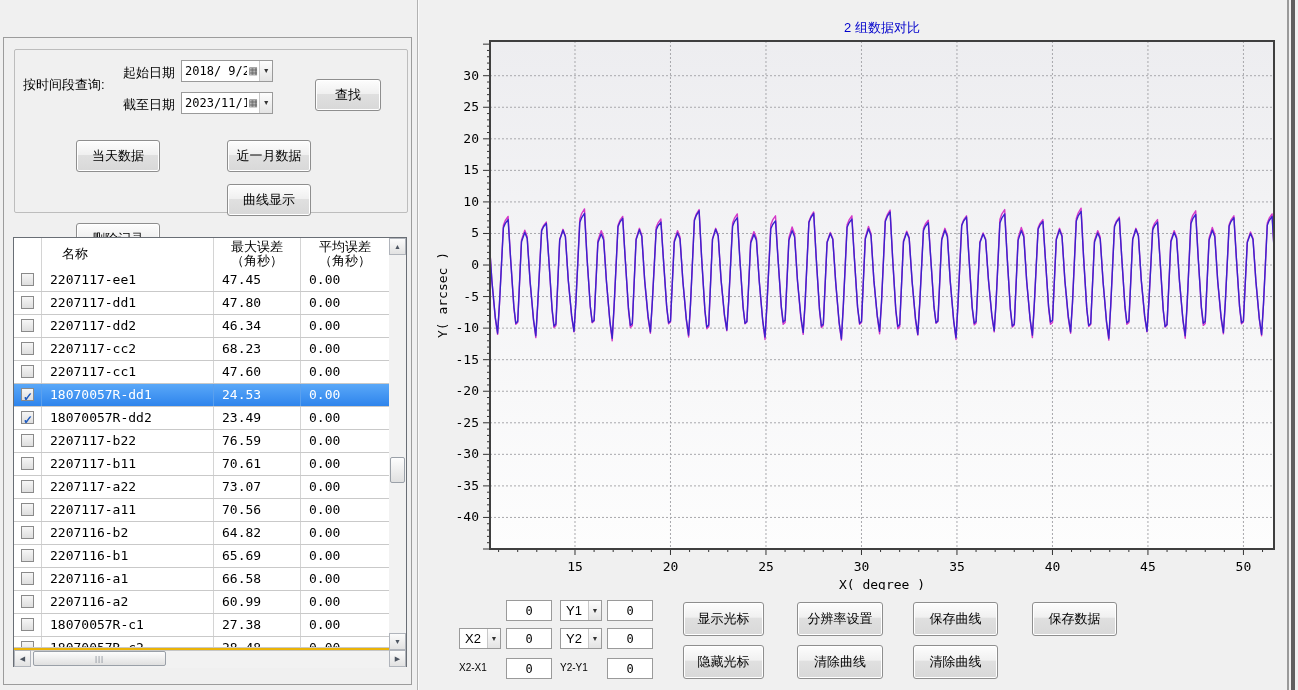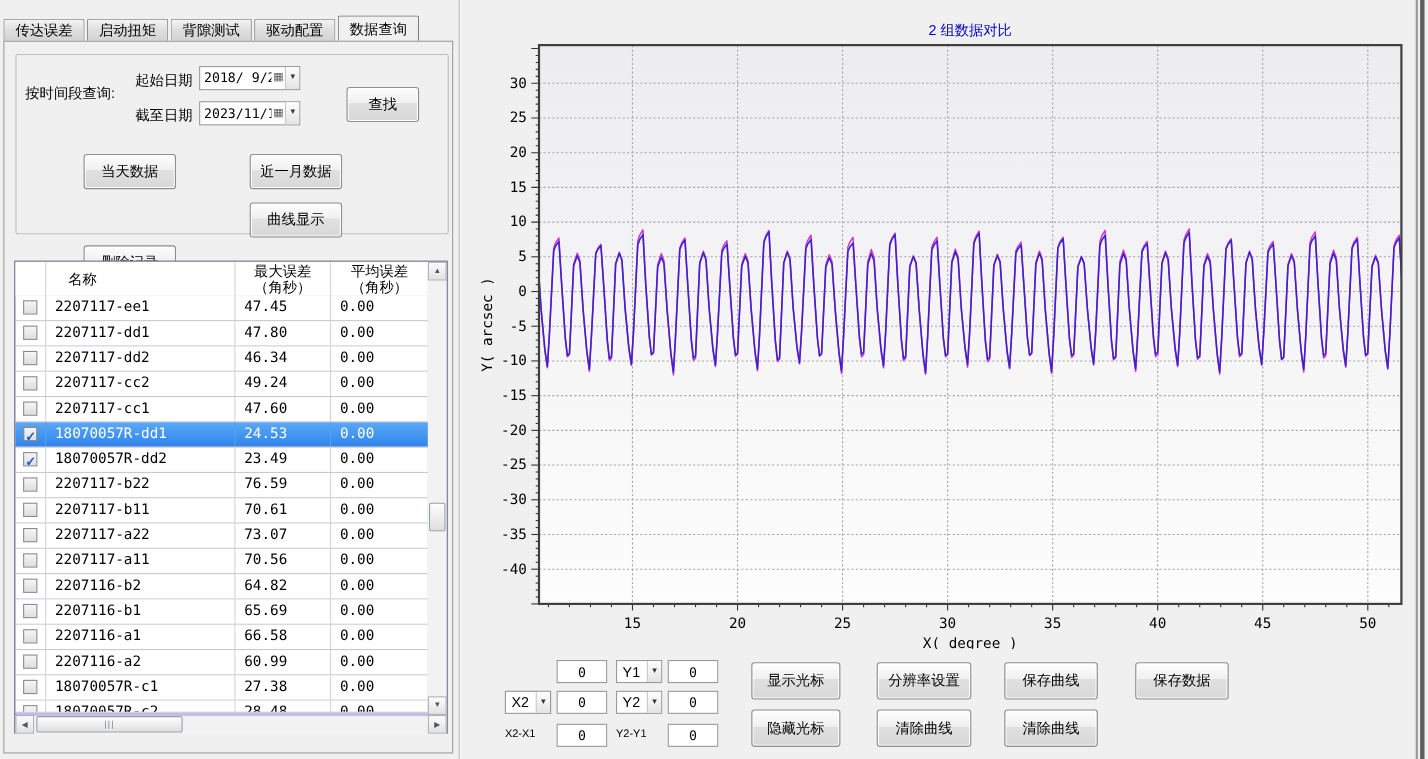--- a/index.html
+++ b/index.html
@@ -34,21 +34,21 @@
 
   
   .pos-search{left:300px;top:29px;width:64px;height:30px;}
   .pos-today-data{left:61px;top:90px;width:82px;height:30px;}
   .pos-last-month-data{left:212px;top:90px;width:82px;height:30px;}
   .pos-delete-record{left:61px;top:134px;width:82px;height:30px;margin-top:39px;}
   .pos-curve-display{left:212px;top:134px;width:82px;height:30px;}
 
   
   #tablebox{position:absolute;left:9px;top:199px;width:394px;height:430px;
-    border:1px solid #696e75;background:#c4b5fd;box-sizing:border-box;}
+    border:1px solid #696e75;background:#eab308;box-sizing:border-box;}
   #thead{position:absolute;left:0;top:0;width:375px;height:31px;background:#fff;
     border-bottom:1px solid #9a9a9a;}
   .hcell{position:absolute;top:0;height:31px;box-sizing:border-box;border-right:1px solid #d4d4d4;
     display:flex;flex-direction:column;justify-content:center;align-items:center;line-height:14px;}
   #tbody{position:absolute;left:0;top:31px;width:375px;height:381px;overflow:hidden;}
   .trow{position:relative;width:375px;height:23px;border-bottom:1px solid #c9c9c9;background:#fff;box-sizing:border-box;}
   .trow.partial{height:11px;overflow:hidden;}
   .trow.sel{background:linear-gradient(#5aa8f8,#2e84ec);color:#fff;}
   .tcell{position:absolute;top:0;height:22px;line-height:22px;box-sizing:border-box;
     border-right:1px solid #d4d4d4;overflow:hidden;white-space:nowrap;}
@@ -101,27 +101,20 @@
   .pos-save-data{left:1032px;top:602px;width:83px;height:32px;}
   .pos-hide-cursor{left:683px;top:645px;width:79px;height:32px;}
   .pos-chart-reset{left:797px;top:645px;width:84px;height:32px;}
   .pos-clear-curve{left:913px;top:645px;width:83px;height:32px;}
 </style>
 </head>
 <body>
 
 <div id="win">
 
-  <div id="tabbar">
-      <div class="tab">传达误差</div>
-      <div class="tab">启动扭矩</div>
-      <div class="tab">背隙测试</div>
-      <div class="tab">驱动配置</div>
-      <div class="tab active">数据查询</div>
-    </div>
 
   <div id="leftpage">
 
     <div id="querybox">
       <div class="lbl" style="left:8px;top:26px;">按时间段查询:</div>
 
       <div class="lbl" style="left:108px;top:14px;">起始日期</div>
       <div class="datebox" style="left:166px;top:10px;">
         <input value="2018/ 9/28" style="">
         <span class="calbtn">▦</span>
@@ -183,21 +176,21 @@
             </div>
             <div class="tcell ncol mono">2207117-dd2</div>
             <div class="tcell mcol mono">46.34</div>
             <div class="tcell acol mono">0.00</div>
           </div>
           <div class="trow">
             <div class="tcell ccol">
               <div class="cb"></div>
             </div>
             <div class="tcell ncol mono">2207117-cc2</div>
-            <div class="tcell mcol mono">49.24</div>
+            <div class="tcell mcol mono">68.23</div>
             <div class="tcell acol mono">0.00</div>
           </div>
           <div class="trow">
             <div class="tcell ccol">
               <div class="cb"></div>
             </div>
             <div class="tcell ncol mono">2207117-cc1</div>
             <div class="tcell mcol mono">47.60</div>
             <div class="tcell acol mono">0.00</div>
           </div>

